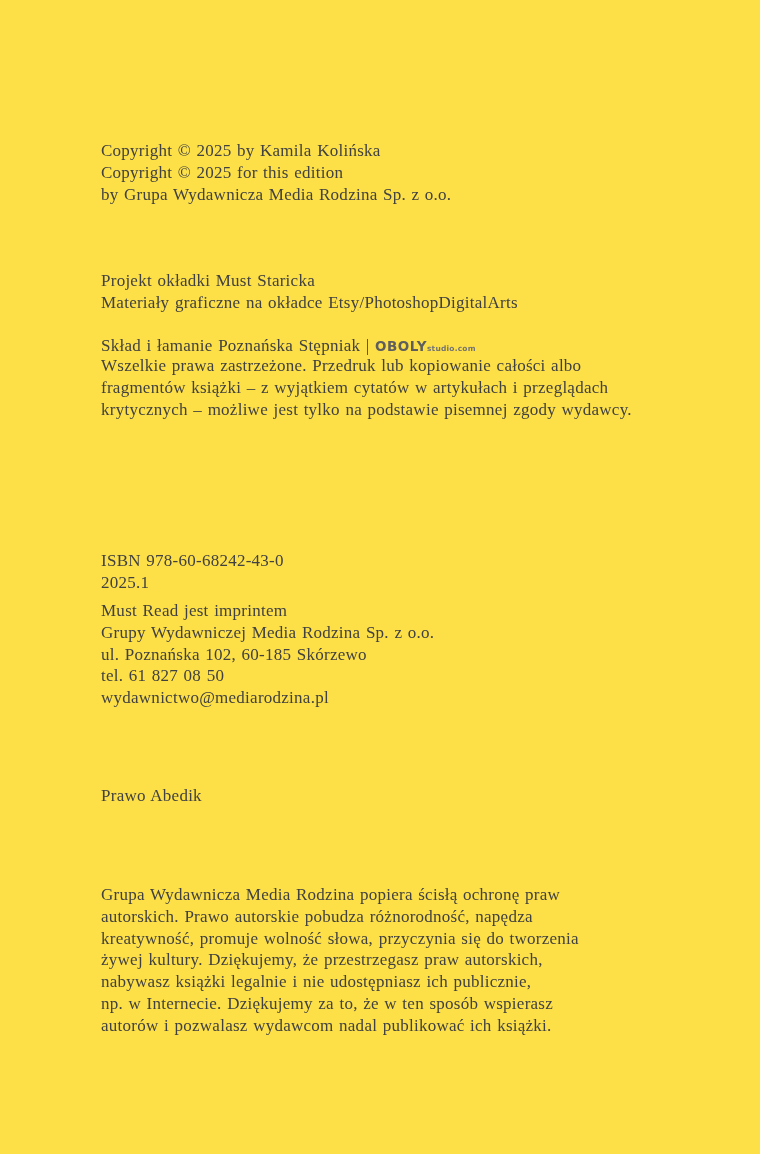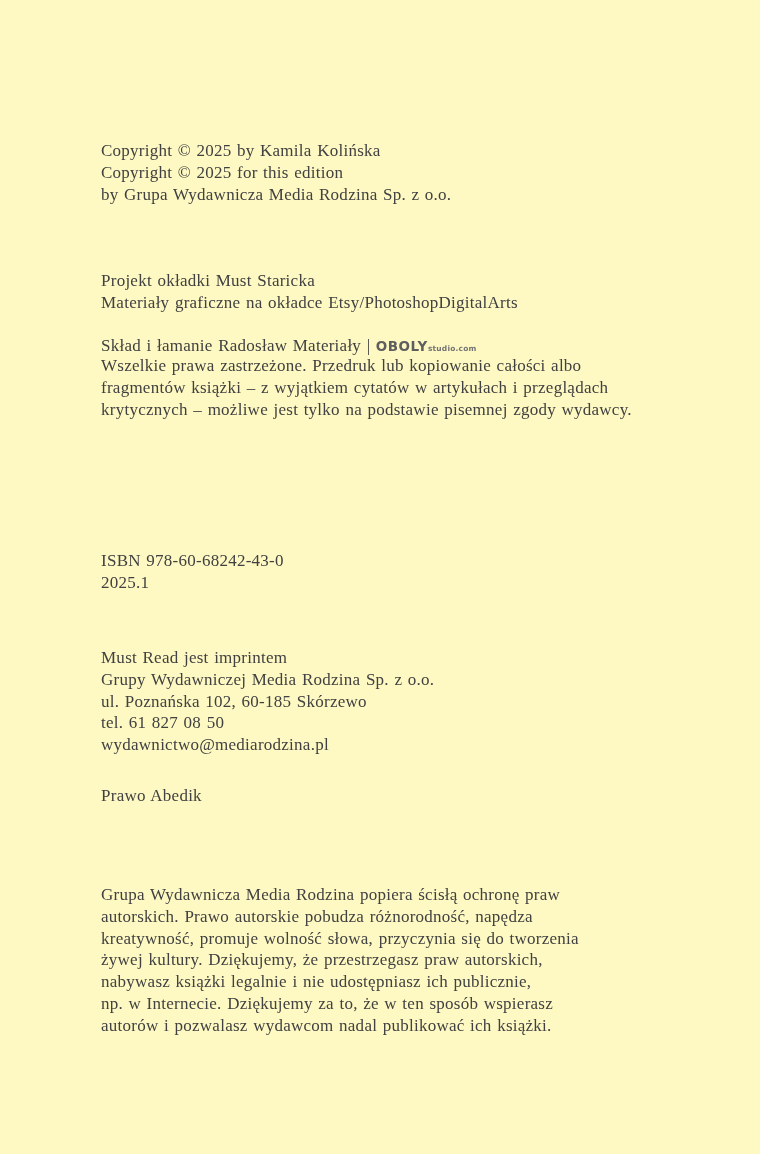--- a/index.html
+++ b/index.html
@@ -10,21 +10,21 @@
     width: 760px;
     height: 1154px;
     background: #fefefe;
     position: relative;
     overflow: hidden;
     font-family: "Liberation Serif", serif;
   }
   .page {
     position: absolute;
     inset: 0;
-    background: #fef9c3;
+    background: #fde047;
   }
   .block {
     position: absolute;
     left: 101px;
     width: 560px;
     color: #414141;
     font-size: 17px;
     line-height: 21.8px;
     white-space: pre-line;
     letter-spacing: 0.015em;
@@ -58,32 +58,32 @@
 
 <div class="page">
 
   <section class="block" style="top:140px">Copyright © 2025 by Kamila Kolińska
 Copyright © 2025 for this edition
 by Grupa Wydawnicza Media Rodzina Sp. z o.o.</section>
 
   <section class="block" style="top:248px">
     <div>Projekt okładki Must Staricka
 Materiały graficzne na okładce Etsy/PhotoshopDigitalArts</div>
-    <div class="logo-line"><span>Skład i łamanie Radosław Materiały | </span><span class="studio-logo"><span class="logo-word">OBOLY</span><span class="logo-suffix">studio.com</span></span></div>
+    <div class="logo-line"><span>Skład i łamanie Poznańska Stępniak | </span><span class="studio-logo"><span class="logo-word">OBOLY</span><span class="logo-suffix">studio.com</span></span></div>
   </section>
 
   <section class="block" style="top:355px">Wszelkie prawa zastrzeżone. Przedruk lub kopiowanie całości albo
 fragmentów książki – z wyjątkiem cytatów w artykułach i przeglądach
 krytycznych – możliwe jest tylko na podstawie pisemnej zgody wydawcy.</section>
 
 
   <section class="block" style="top:550px">ISBN 978-60-68242-43-0
 2025.1</section>
 
-  <section class="block" style="top:647px">Must Read jest imprintem
+  <section class="block" style="top:600px">Must Read jest imprintem
 Grupy Wydawniczej Media Rodzina Sp. z o.o.
 ul. Poznańska 102, 60-185 Skórzewo
 tel. 61 827 08 50
 wydawnictwo@mediarodzina.pl</section>
 
   <section class="block" style="top:785px">Prawo Abedik</section>
 
   <section class="block" style="top:884px">Grupa Wydawnicza Media Rodzina popiera ścisłą ochronę praw
 autorskich. Prawo autorskie pobudza różnorodność, napędza
 kreatywność, promuje wolność słowa, przyczynia się do tworzenia

